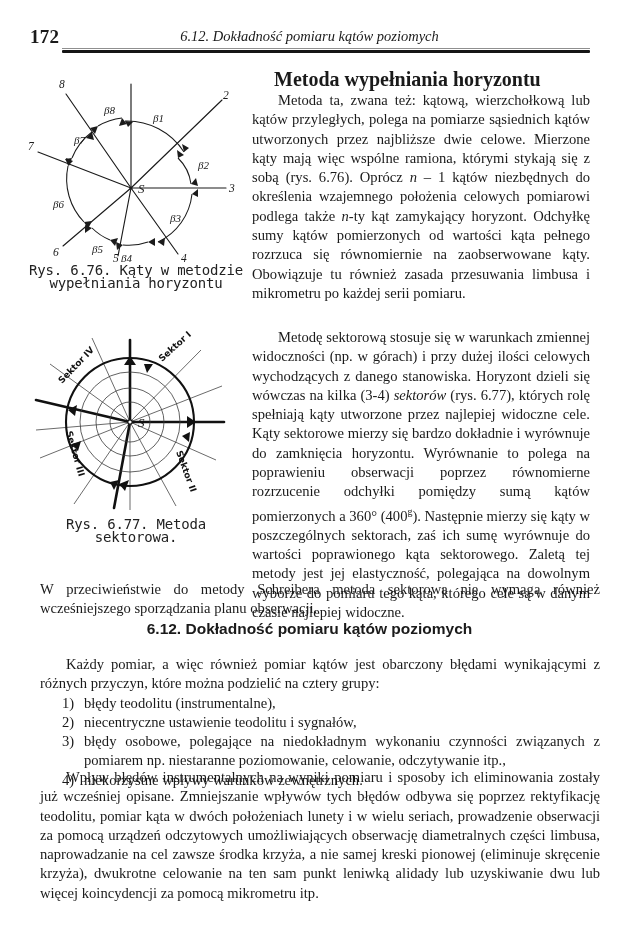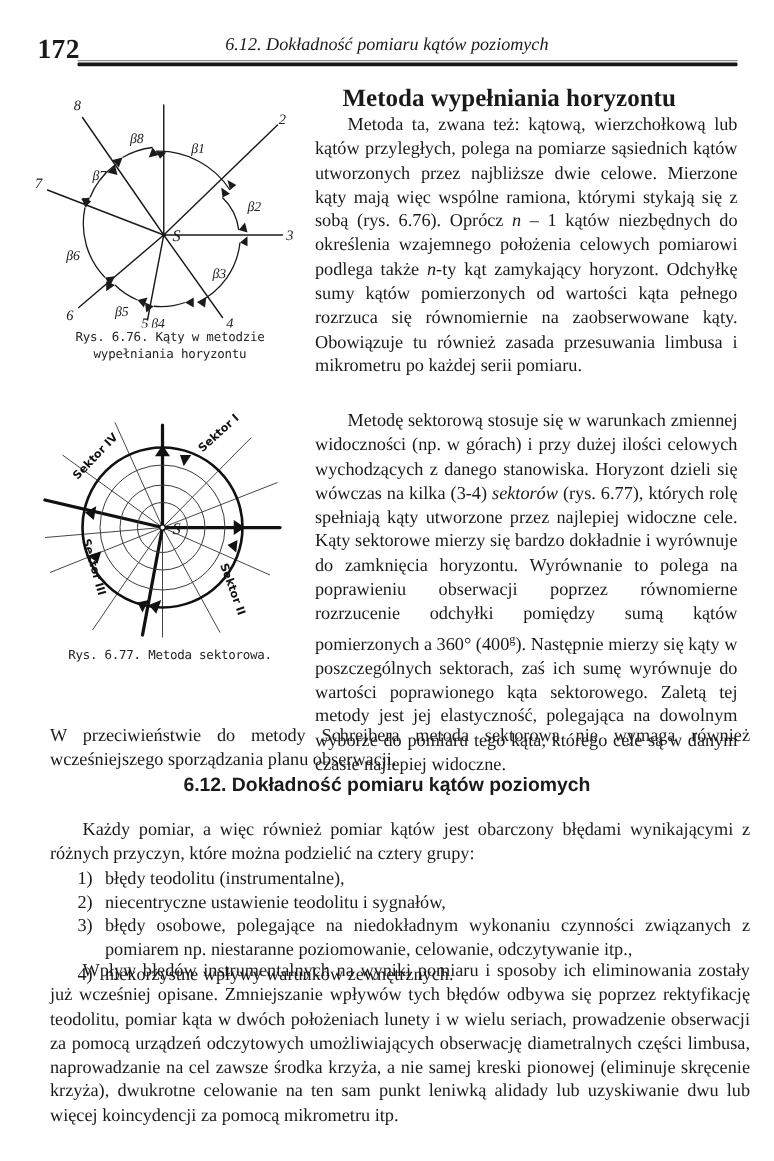--- a/index.html
+++ b/index.html
@@ -9,21 +9,21 @@
     color:#1a1a1a;
     -webkit-font-smoothing:antialiased;
   }
   .page{position:absolute;inset:0;}
 
   
   .runhead{position:absolute;left:0;top:26px;width:619px;height:34px;}
   .folio{
     position:absolute;left:30px;top:0px;
     font-family:"Liberation Serif", serif;
-    font-weight:bold;font-size:22px;letter-spacing:.3px;
+    font-weight:bold;font-size:19px;letter-spacing:.3px;
   }
   .runtitle{
     position:absolute;left:0;top:2px;width:619px;text-align:center;
     font-style:italic;font-size:14.5px;
   }
   .rule{
     position:absolute;left:62px;top:24px;width:528px;height:3px;
     background:#151515;border-radius:1px;
   }
   .rule:after{
@@ -31,21 +31,21 @@
     background:#8f8f8f;
   }
 
   
   .figbox{position:absolute;left:26px;width:220px;}
   #fig1{top:66px;}
   #fig2{top:326px;}
   .figsvg{display:block;}
   .caption{
     font-family:"DejaVu Sans Mono", monospace;
-    font-size:10px;line-height:13px;text-align:center;color:#222;
+    font-size:14px;line-height:13px;text-align:center;color:#222;
     letter-spacing:-.2px;margin-top:2px;
   }
 
   
   .col{
     position:absolute;
     font-size:14.6px;line-height:19.3px;
     text-align:justify;text-justify:inter-word;
     hyphens:manual;
   }

